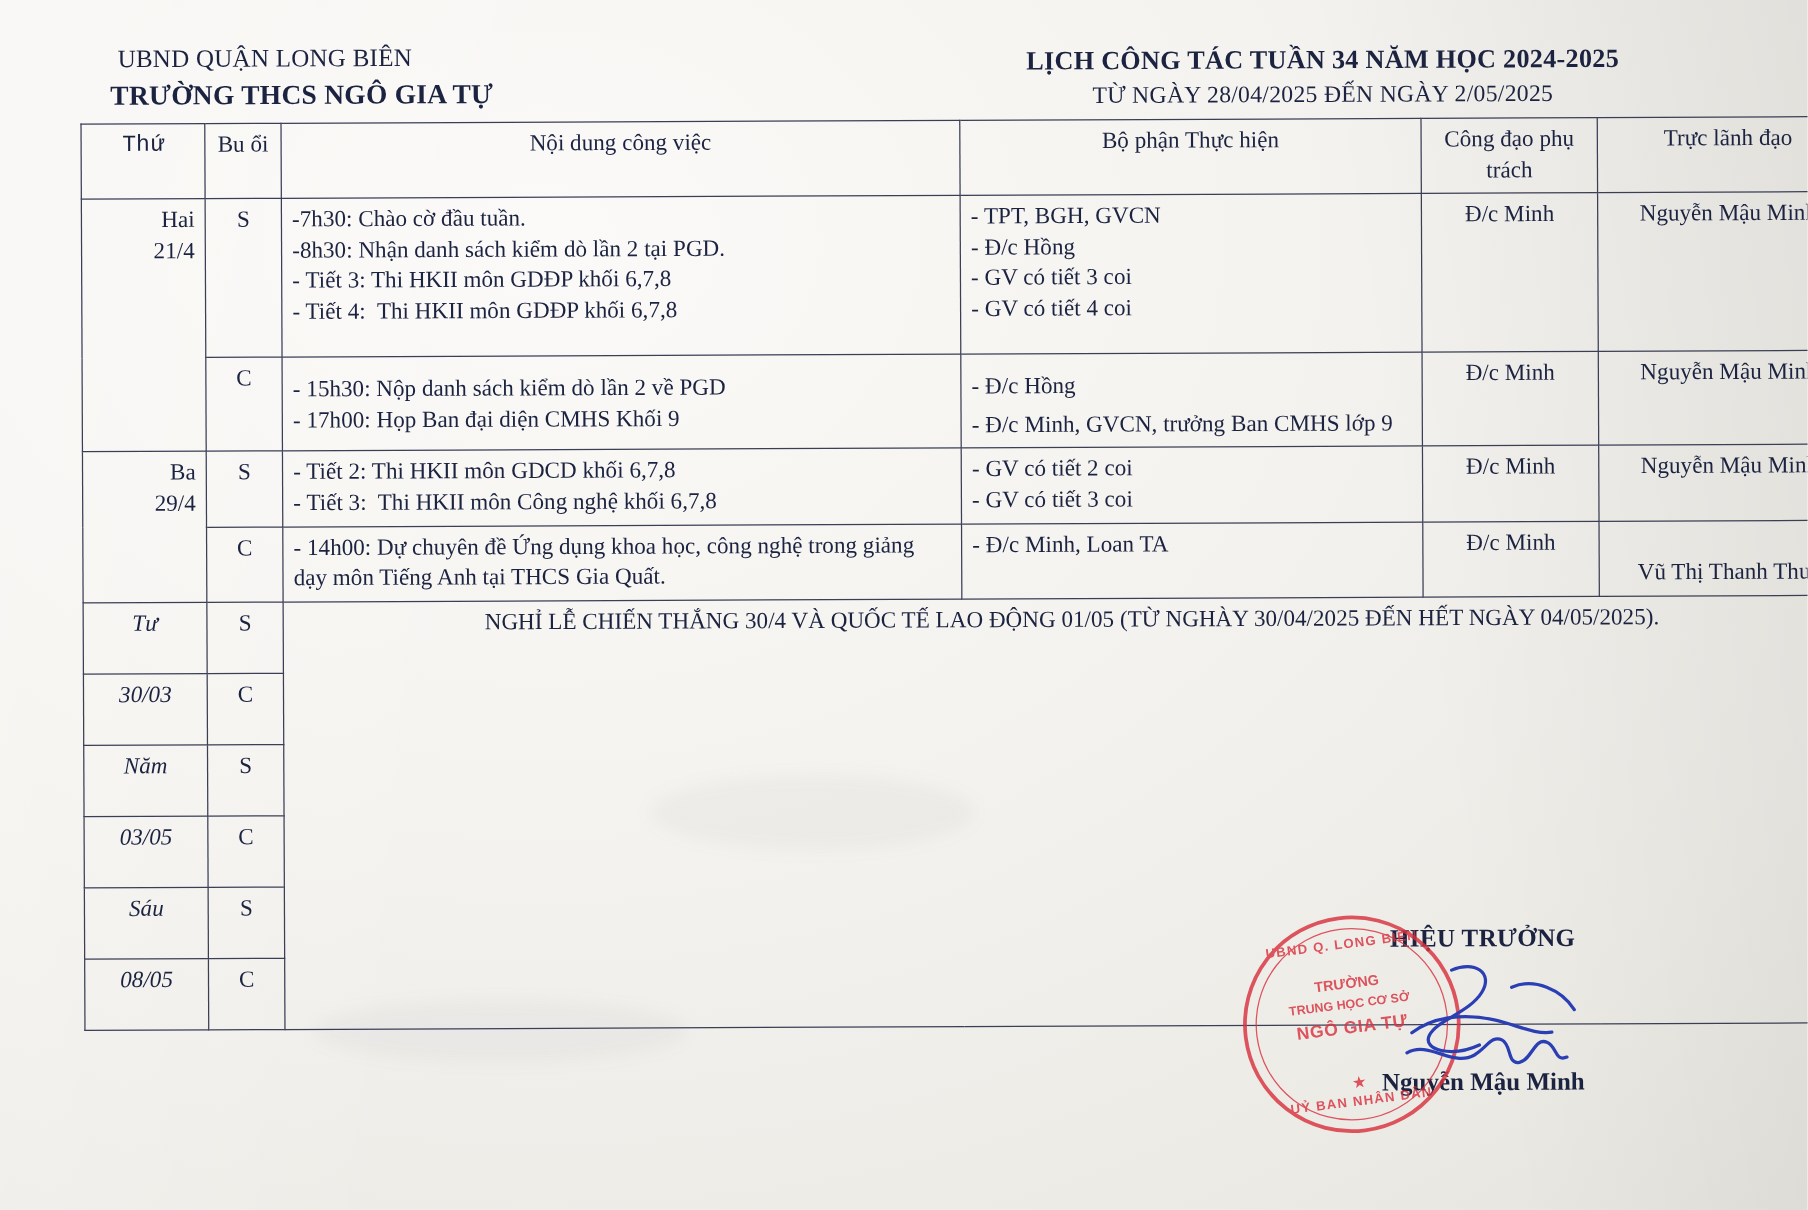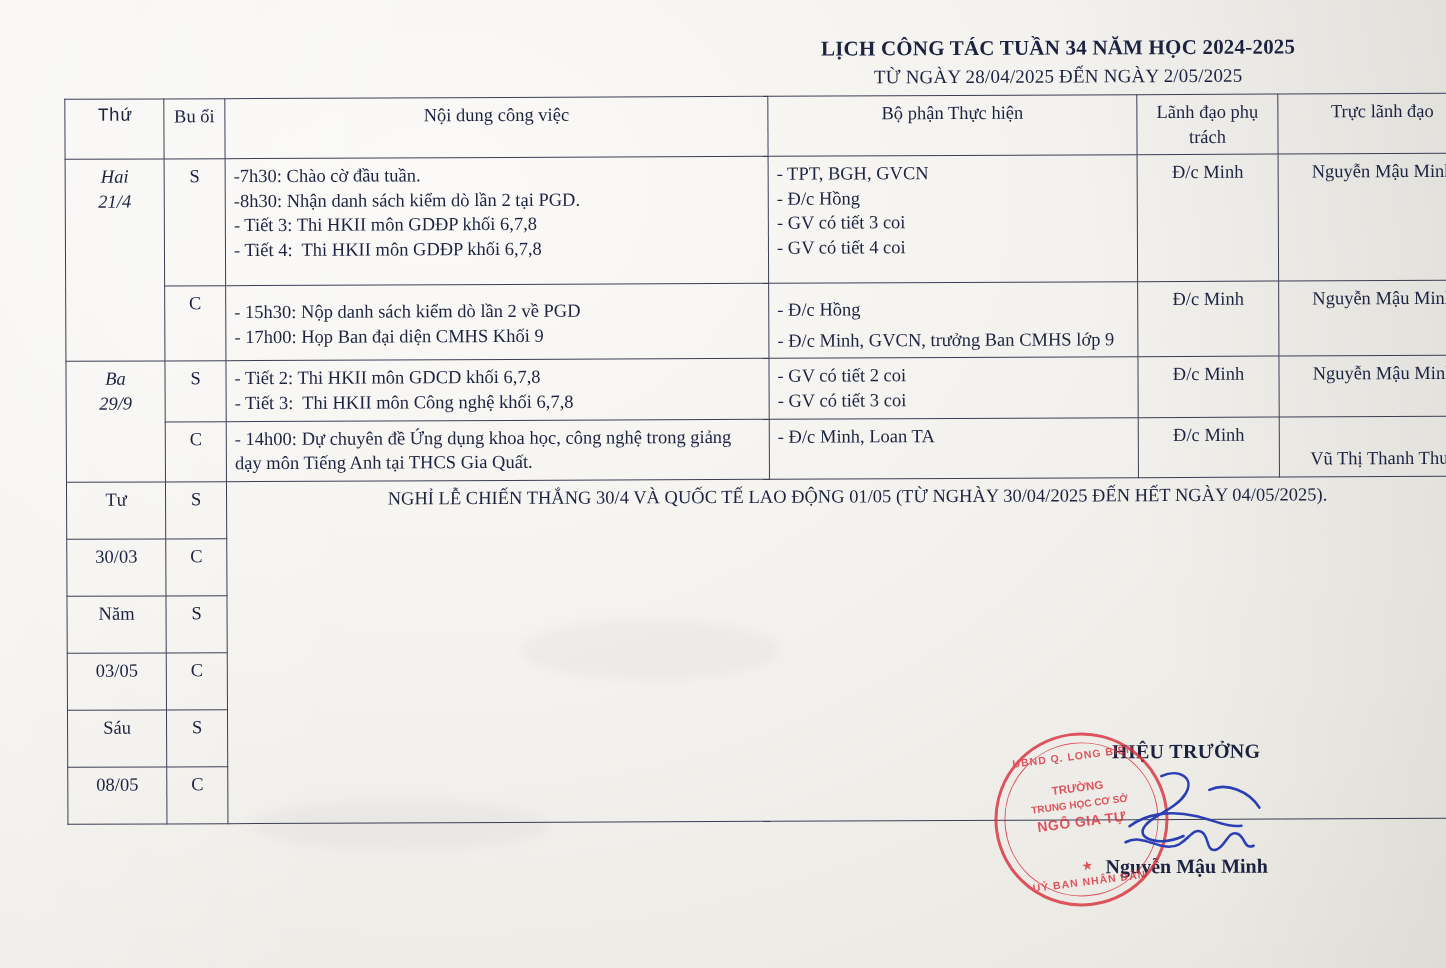--- a/index.html
+++ b/index.html
@@ -102,26 +102,25 @@
     padding: 4px 6px;
   }
   th.c-thu   { width: 82px; font-family: Liberation Mono, monospace; }
   th.c-buoi  { width: 44px; font-size: 14px; line-height: 1.15; }
   th.c-noidung { width: 526px; }
   th.c-bophan { width: 352px; }
   th.c-lanhdao { width: 124px; font-size: 16px; line-height: 1.2; }
   th.c-truc   { width: 192px; }
 
   td.day {
-    text-align: center;
+    text-align: right;
     vertical-align: middle;
     font-weight: bold;
     font-size: 19px;
     line-height: 2.1;
-    font-style: italic;
   }
   td.buoi {
     text-align: center;
     vertical-align: middle;
     font-size: 19px;
   }
   td.center-mid {
     text-align: center;
     vertical-align: middle;
   }
@@ -129,20 +128,21 @@
     display: block;
     white-space: pre-wrap;
   }
   td.tall { height: 116px; }
   td.hol-label {
     text-align: center;
     vertical-align: middle;
     font-weight: bold;
     font-size: 19px;
     height: 46px;
+    font-style: italic;
   }
   td.holiday-note {
     vertical-align: middle;
     text-align: center;
     font-size: 19.5px;
     padding: 0 24px;
   }
   .pad-top { padding-top: 9px; }
 
   
@@ -232,38 +232,42 @@
 </style>
 </head>
 <body>
 
 <div class="paper"></div>
 <div class="smudge" style="left:520px; top:620px; width:260px; height:60px;"></div>
 <div class="smudge" style="left:250px; top:800px; width:300px; height:50px;"></div>
 
 <div class="sheet">
 
+  <div class="hdr-left">
+    <div class="org">UBND QUẬN LONG BIÊN</div>
+    <div class="school">TRƯỜNG THCS NGÔ GIA TỰ</div>
+  </div>
 
   <div class="hdr-right">
     <div class="title">LỊCH CÔNG TÁC TUẦN 34 NĂM HỌC 2024-2025</div>
     <div class="subtitle">TỪ NGÀY 28/04/2025 ĐẾN NGÀY 2/05/2025</div>
   </div>
 
   <table class="schedule">
     <thead>
       <tr>
         <th class="c-thu">Thứ</th>
         <th class="c-buoi">
           <span class="line">Bu</span>
           <span class="line">ổi</span>
         </th>
         <th class="c-noidung">Nội dung công việc</th>
         <th class="c-bophan">Bộ phận Thực hiện</th>
         <th class="c-lanhdao">
-          <span class="line">Lãnh đạo</span>
+          <span class="line">Công đạo</span>
           <span class="line">phụ trách</span>
         </th>
         <th class="c-truc">Trực lãnh đạo</th>
       </tr>
     </thead>
     <tbody>
 
       <tr>
         <td class="day" rowspan="2">
           <span class="line">Hai</span>
@@ -296,21 +300,21 @@
           <span class="line pad-top">- Đ/c Hồng</span>
           <span class="line" style="margin-top:6px;">- Đ/c Minh, GVCN, trưởng Ban CMHS lớp 9</span>
         </td>
         <td style="text-align:center;">Đ/c Minh</td>
         <td class="center-mid">Nguyễn Mậu Minh</td>
       </tr>
 
       <tr>
         <td class="day" rowspan="2">
           <span class="line">Ba</span>
-          <span class="line">29/9</span>
+          <span class="line">29/4</span>
         </td>
         <td class="buoi">S</td>
         <td>
           <span class="line">- Tiết 2: Thi HKII môn GDCD khối 6,7,8</span>
           <span class="line">- Tiết 3:  Thi HKII môn Công nghệ khối 6,7,8</span>
         </td>
         <td>
           <span class="line">- GV có tiết 2 coi</span>
           <span class="line">- GV có tiết 3 coi</span>
         </td>

